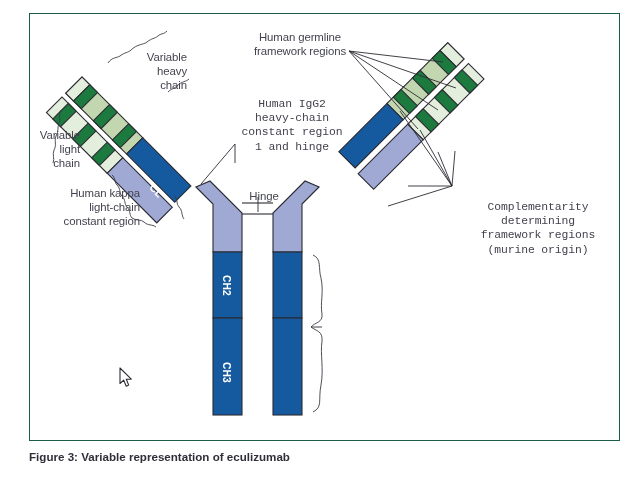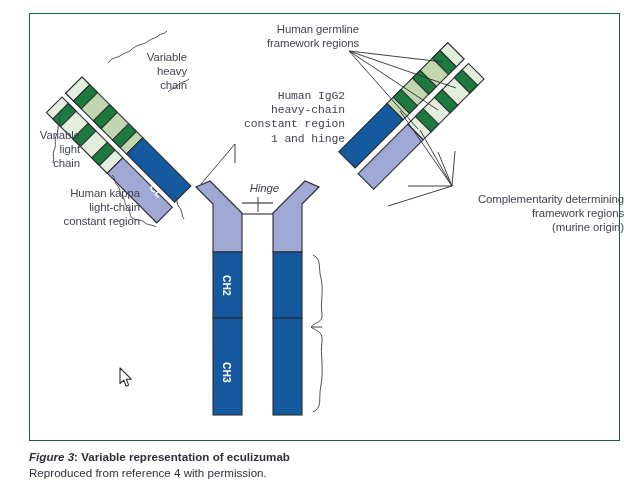--- a/index.html
+++ b/index.html
@@ -30,34 +30,34 @@
   
   .caption{
     position:absolute;
     left:29px;top:449px;
     width:580px;
     font-size:11.6px;
     line-height:15.5px;
     color:#2f2f3a;
   }
   .caption .cap-line1{font-weight:bold;}
-  .caption .cap-figno{font-style:italic;font-weight:bold;}
+  .caption .cap-figno{font-weight:bold;}
   .caption .cap-line2{font-weight:normal;}
 
   
   .lbl{
     position:absolute;
     font-size:11.4px;
     line-height:14.2px;
     color:#43434f;
     white-space:pre-line;
     letter-spacing:-0.1px;
   }
   .lbl.right{text-align:right;}
-  .lbl.left{text-align:right;}
+  .lbl.left{text-align:center;margin-top:8px;}
 
   .seg-txt{
     position:absolute;
     color:#ffffff;
     font-size:10.2px;
     font-weight:bold;
     letter-spacing:0.2px;
     white-space:nowrap;
     transform-origin:0 0;
   }
@@ -219,37 +219,36 @@
 constant region</div>
 
   <div class="lbl left" style="left:241px;top:22px;width:118px;">Human germline
 framework regions</div>
 
   <div class="lbl left" style="left:239px;top:89px;width:106px;font-family:Liberation Mono, monospace;">Human IgG2
 heavy-chain
 constant region
 1 and hinge</div>
 
-  <div class="lbl left" style="left:237px;top:181px;width:42px;font-style:italic;">Hinge</div>
-
-  <div class="lbl left" style="left:452px;top:192px;width:172px;">Complementarity determining
+  <div class="lbl left" style="left:243px;top:181px;width:42px;">Hinge</div>
+
+  <div class="lbl left" style="left:452px;top:192px;width:172px;font-family:Liberation Mono, monospace;">Complementarity determining
 framework regions
 (murine origin)</div>
 
 
   <div class="seg-txt" style="left:175px;top:151px;transform:rotate(45deg);">CH1</div>
 
   <div class="seg-txt" style="left:155px;top:182px;transform:rotate(45deg);">CL</div>
 
   <div class="seg-txt" style="left:232px;top:275px;transform:rotate(90deg);">CH2</div>
 
   <div class="seg-txt" style="left:232px;top:362px;transform:rotate(90deg);">CH3</div>
 
   <svg class="cursor" viewBox="0 0 15 21">
     <path d="M1,1 L1,16.5 L4.7,13.1 L7.2,19.2 L9.7,18.1 L7.3,12.2 L12.3,12.1 Z" fill="#ffffff" stroke="#2b2b33" stroke-width="1.1" stroke-linejoin="round"></path>
   </svg>
 
   <div class="caption">
     <div class="cap-line1"><span class="cap-figno">Figure 3</span><span>: Variable representation of eculizumab</span></div>
-    <div class="cap-line2">Reproduced from reference 4 with permission.</div>
   </div>
 
 </div>
 
 </body></html>

